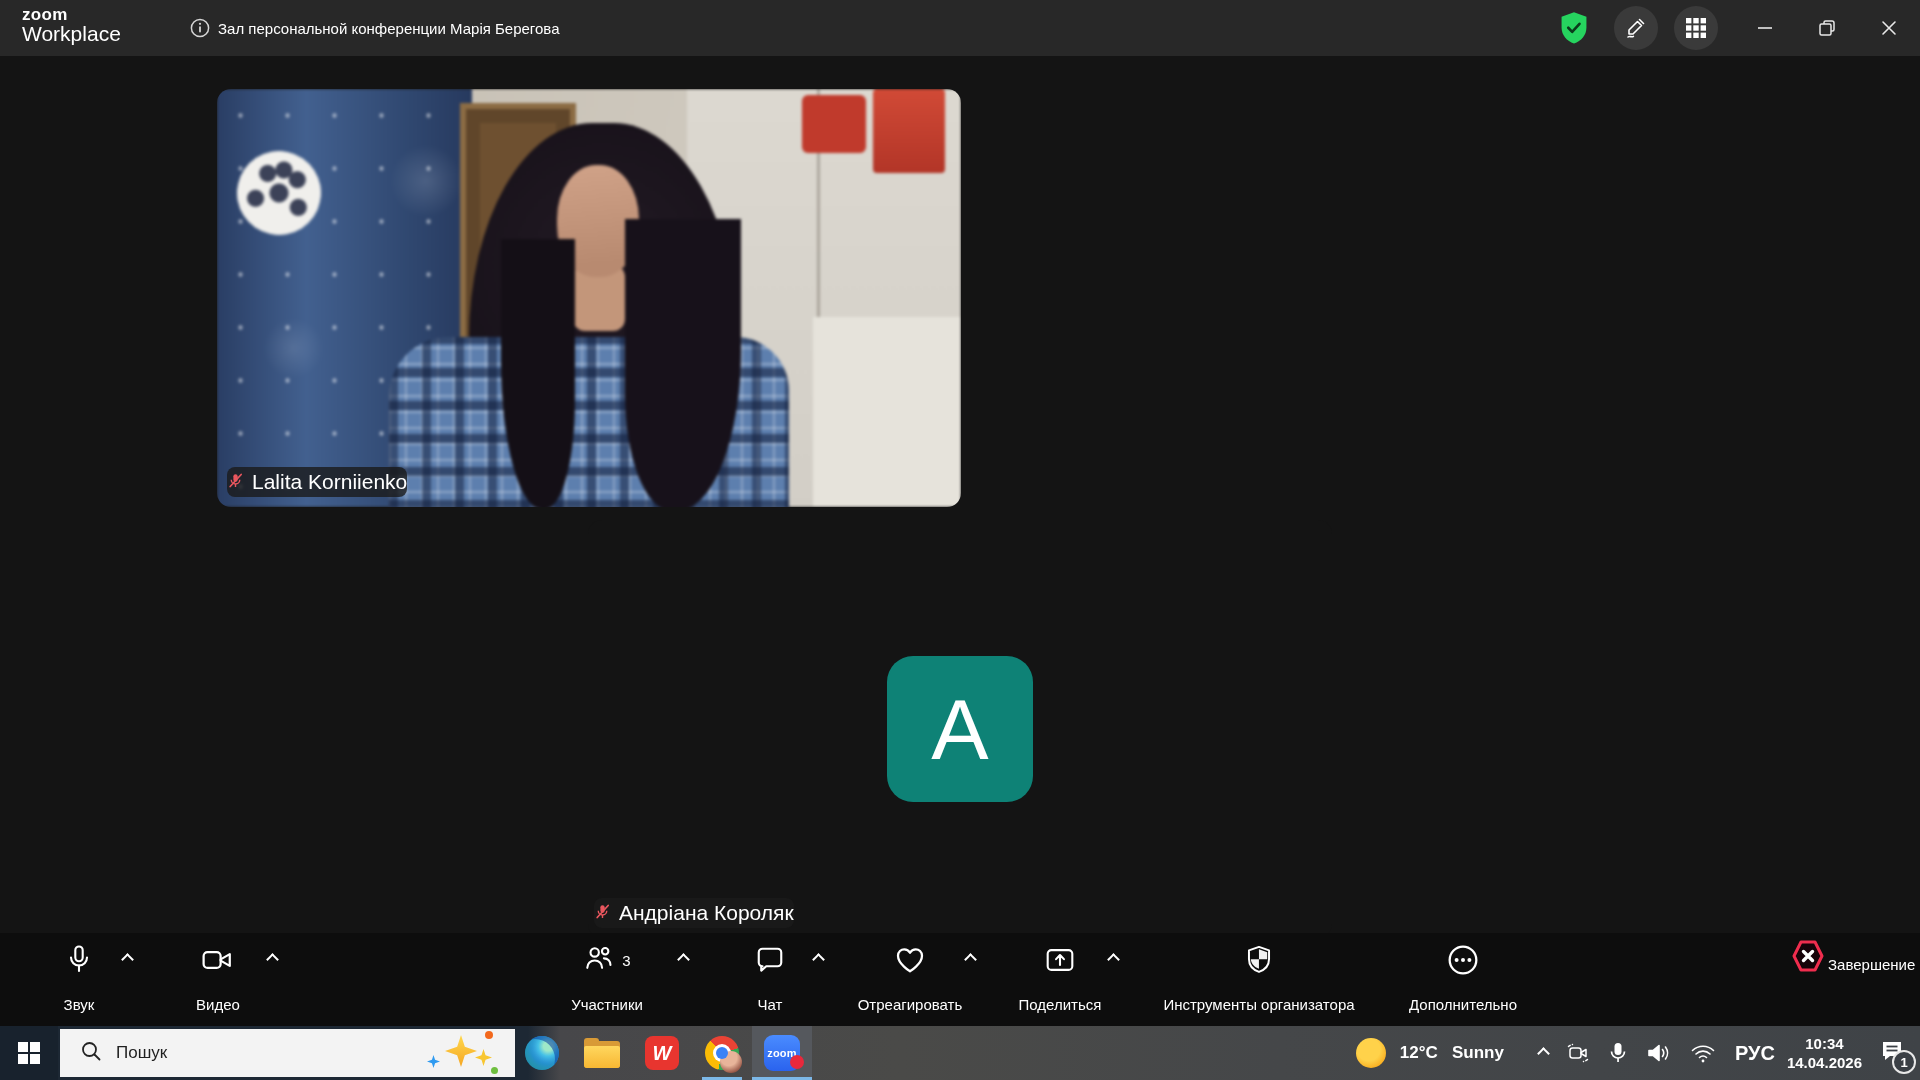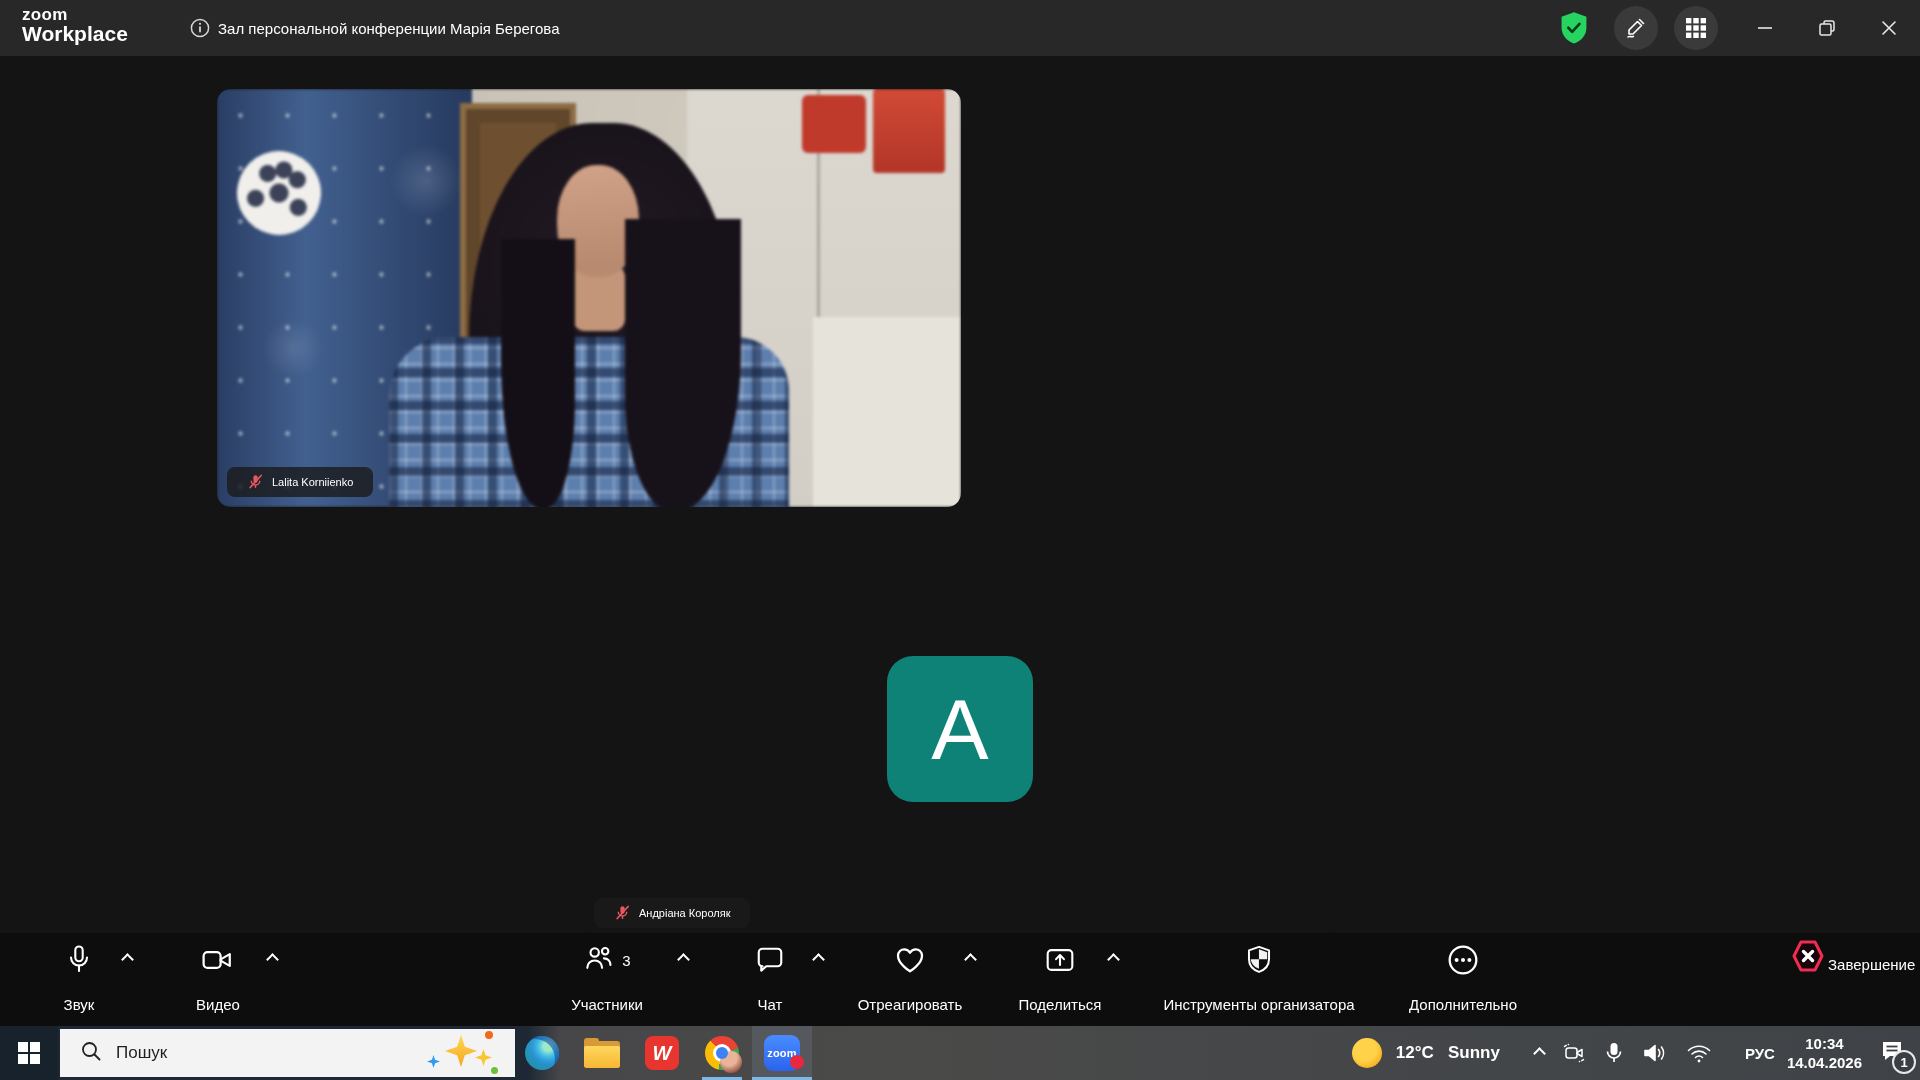--- a/index.html
+++ b/index.html
@@ -4,21 +4,21 @@
 <style>
   * { margin:0; padding:0; box-sizing:border-box; }
   html,body { width:1920px; height:1080px; overflow:hidden; background:#131313;
               font-family:"Liberation Sans", sans-serif; }
   .screen { position:relative; width:1920px; height:1080px; background:#141414; overflow:hidden; }
 
   
   .titlebar { position:absolute; left:0; top:0; width:100%; height:56px; background:#282828; }
   .brand { position:absolute; left:22px; top:6px; color:#fff; line-height:1.02; }
   .brand .b1 { font-size:17px; font-weight:700; letter-spacing:.3px; }
-  .brand .b2 { font-size:21px; font-weight:700; }
+  .brand .b2 { font-size:21px; font-weight:400; }
   .mtitle { position:absolute; left:218px; top:0; height:56px; display:flex; align-items:center;
             color:#ffffff; font-size:15px; }
   .info-ic { position:absolute; left:190px; top:18px; width:20px; height:20px; }
   .tb-right { position:absolute; right:0; top:0; height:56px; display:flex; align-items:center; }
   .circ-btn { width:44px; height:44px; border-radius:50%; background:#3a3a3a; display:flex;
               align-items:center; justify-content:center; margin-right:16px; cursor:pointer; }
   .shield-g { margin-right:24px; width:32px; height:34px; display:flex; align-items:center; }
   .win-ctl { width:62px; height:56px; display:flex; align-items:center; justify-content:center; cursor:pointer; }
 
   
@@ -98,22 +98,22 @@
   .t2-hairfrontR { left:512px; top:220px; width:56px; height:196px; background:#7b4d26; border-radius:0 0 40% 50%; }
 
   
   .avatar { position:absolute; left:50%; top:50%; transform:translate(-50%,-50%);
             width:146px; height:146px; border-radius:26px; background:#0e8276;
             display:flex; align-items:center; justify-content:center; }
   .avatar span { color:#fff; font-size:86px; font-weight:400; }
 
   
   .nlabel { position:absolute; display:flex; align-items:center; gap:8px; height:30px;
-            padding:0 20px; background:rgba(26,26,26,.8); border-radius:8px; color:#fff;
-            font-size:11px; white-space:nowrap; }
+            padding:0 0; background:rgba(26,26,26,.8); border-radius:8px; color:#fff;
+            font-size:21px; white-space:nowrap; }
   .tile-1 .nlabel { left:10px; bottom:10px; }
   .tile-2 .nlabel { left:8px; bottom:8px; }
   .tile-3 .nlabel { left:6px; bottom:10px; }
 
   
   .mtoolbar { position:absolute; left:0; top:933px; width:1920px; height:93px; background:#0d0d0d; }
   .tb-btn { position:absolute; top:8px; display:flex; flex-direction:column; align-items:center;
             color:#fff; cursor:pointer; }
   .tb-ico { height:38px; display:flex; align-items:center; justify-content:center; }
   .tb-lbl { font-size:15px; margin-top:17px; white-space:nowrap; }
@@ -172,21 +172,21 @@
      background:linear-gradient(180deg,#4a8cff,#2a63ee); color:#fff; display:flex; align-items:center;
      justify-content:center; font-size:11px; font-weight:700; letter-spacing:.2px; }
   .zoom-dot { position:absolute; right:-4px; bottom:2px; width:14px; height:14px; border-radius:50%; background:#e8283c; }
 
   .tray { position:absolute; right:0; top:0; height:54px; display:flex; align-items:center; color:#fff;font-weight:bold; }
   .sun { width:30px; height:30px; border-radius:50%;
      background:radial-gradient(circle at 42% 38%,#ffd24a 0 45%,#f59300 100%); margin-right:14px; }
   .wtext { font-size:17px; margin-right:26px; white-space:nowrap; }
   .tray-ic { margin:0 9px; display:flex; align-items:center; cursor:pointer; }
   .chev-up { width:9px; height:9px; border-left:2px solid #fff; border-top:2px solid #fff; transform:rotate(45deg); }
-  .lang { font-size:15px; margin:0 12px 0 24px; cursor:pointer; }
+  .lang { font-size:20px; margin:0 12px 0 10px; cursor:pointer; }
   .clock { text-align:center; font-size:15px; line-height:1.3; margin-right:14px; cursor:pointer; }
   .notif { position:relative; width:34px; height:34px; margin-right:10px; cursor:pointer; }
   .notif-badge { position:absolute; right:-6px; bottom:-4px; width:24px; height:24px; border-radius:50%;
      background:#3a3f45; border:2px solid #e8e8e8; color:#fff; font-size:13px; display:flex;
      align-items:center; justify-content:center; }
 </style>
 </head>
 <body>
 
 <div class="screen">

